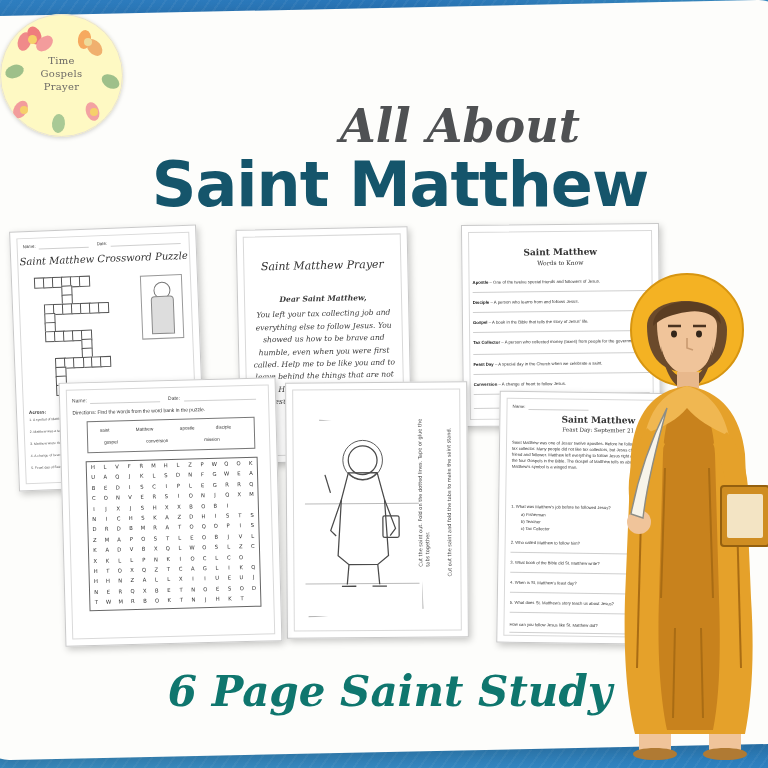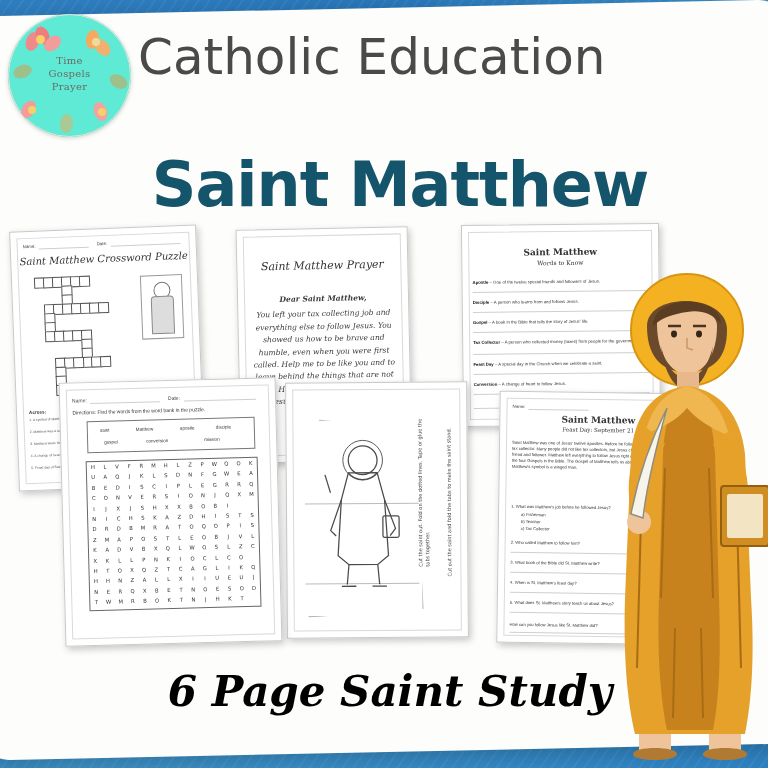--- a/index.html
+++ b/index.html
@@ -20,22 +20,22 @@
     left:-28px; top:8px; width:824px; height:744px;
     background:#fdfdfb;
     border-radius:30px;
     transform:rotate(-1.2deg);
     box-shadow:0 6px 24px rgba(0,0,0,0.25);
   }
   .content{position:absolute;inset:0;}
 
   
   .logo{
-    position:absolute;left:8px;top:14px;width:123px;height:123px;border-radius:50%;
-    background:#5eead4;
+    position:absolute;left:0;top:14px;width:123px;height:123px;border-radius:50%;
+    background:#fef9c3;
     box-shadow:0 1px 4px rgba(0,0,0,0.18);
     overflow:hidden;
   }
   .logo .ring{position:absolute;inset:0;border-radius:50%;border:1px solid #e8e2d5;}
   .logo .txt{
     position:absolute;left:0;right:0;top:40px;text-align:center;
     font-family:"DejaVu Serif", serif;
     font-size:10px;line-height:13px;color:#6c6a66;letter-spacing:.3px;
   }
   .fl{position:absolute;border-radius:50%;}
@@ -53,21 +53,21 @@
     font-size:46px;line-height:52px;color:#4f5153;
   }
   .t-saint{
     position:absolute;left:100px;top:150px;width:600px;text-align:center;
     font-family:"DejaVu Sans", sans-serif;font-weight:700;
     font-size:62px;line-height:70px;color:#15556b;letter-spacing:-1px;
   }
   .t-bottom{
     position:absolute;left:110px;top:668px;width:560px;text-align:center;
     font-family:"DejaVu Serif", serif;font-style:italic;font-weight:700;
-    font-size:42px;line-height:48px;color:#000000;
+    font-size:42px;line-height:48px;color:#0f766e;
   }
 
   
   .page{
     position:absolute;background:#fff;border:1px solid #c9c9c9;
     box-shadow:2px 3px 7px rgba(0,0,0,0.22);
     overflow:hidden;
   }
   .pg-inner{position:absolute;inset:6px;border:1px solid #d9d9d9;}
   .pg-title{
@@ -143,21 +143,21 @@
     <div class="fl" style="left:90px;top:94px;width:8px;height:8px;background:#f6d06a;"></div>
     <div class="petal" style="left:52px;top:100px;background:#a9c995;transform:rotate(5deg);"></div>
 
     <div class="txt">
       <div>Time</div>
       <div>Gospels</div>
       <div>Prayer</div>
     </div>
   </div>
 
-  <div class="t-catholic">Catholic Education</div>
+  <div class="t-allabout">All About</div>
   <div class="t-saint">Saint Matthew</div>
   <div class="t-bottom">6 Page Saint Study</div>
 
   <div class="page" style="left:14px;top:228px;width:185px;height:258px;transform:rotate(-2.2deg);">
     <div class="pg-inner"></div>
     <div style="position:absolute;left:12px;top:12px;font-size:4.4px;color:#444;">Name:</div>
     <div class="ln" style="left:28px;top:17px;width:50px;"></div>
     <div style="position:absolute;left:86px;top:12px;font-size:4.4px;color:#444;">Date:</div>
     <div class="ln" style="left:100px;top:17px;width:70px;"></div>
 

